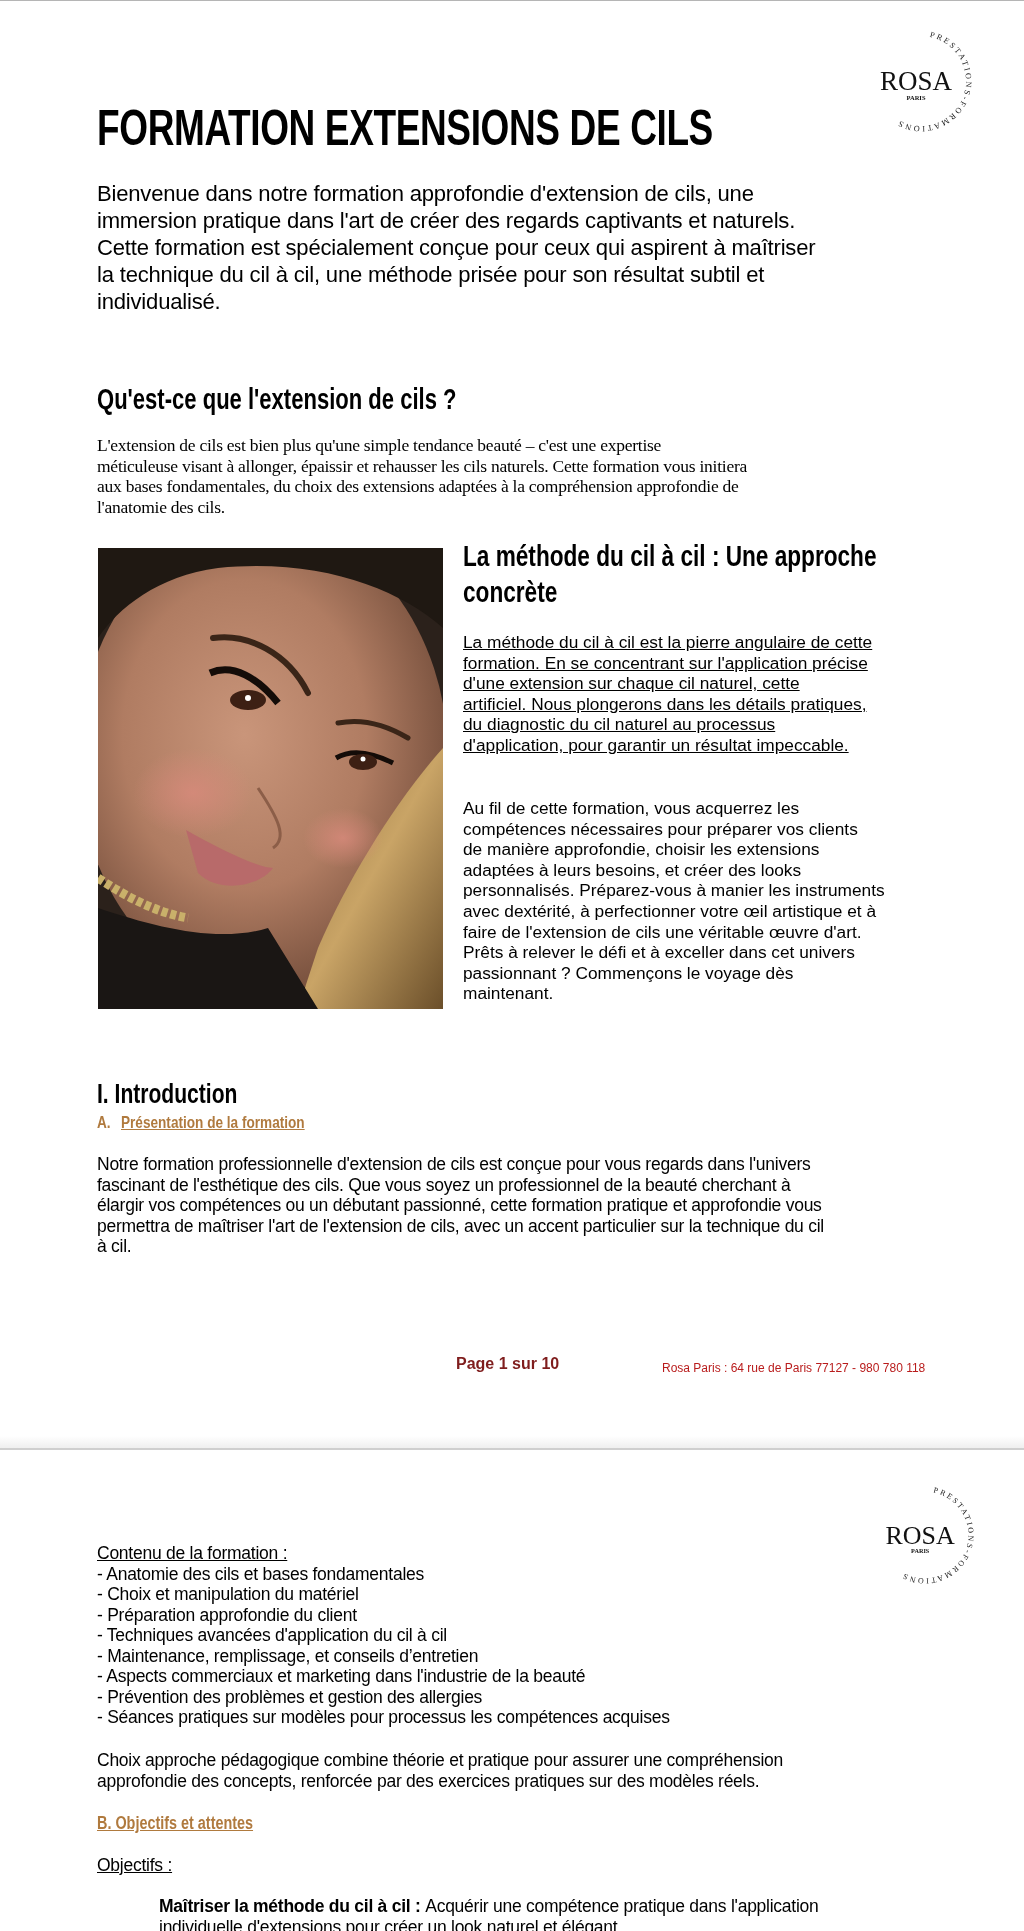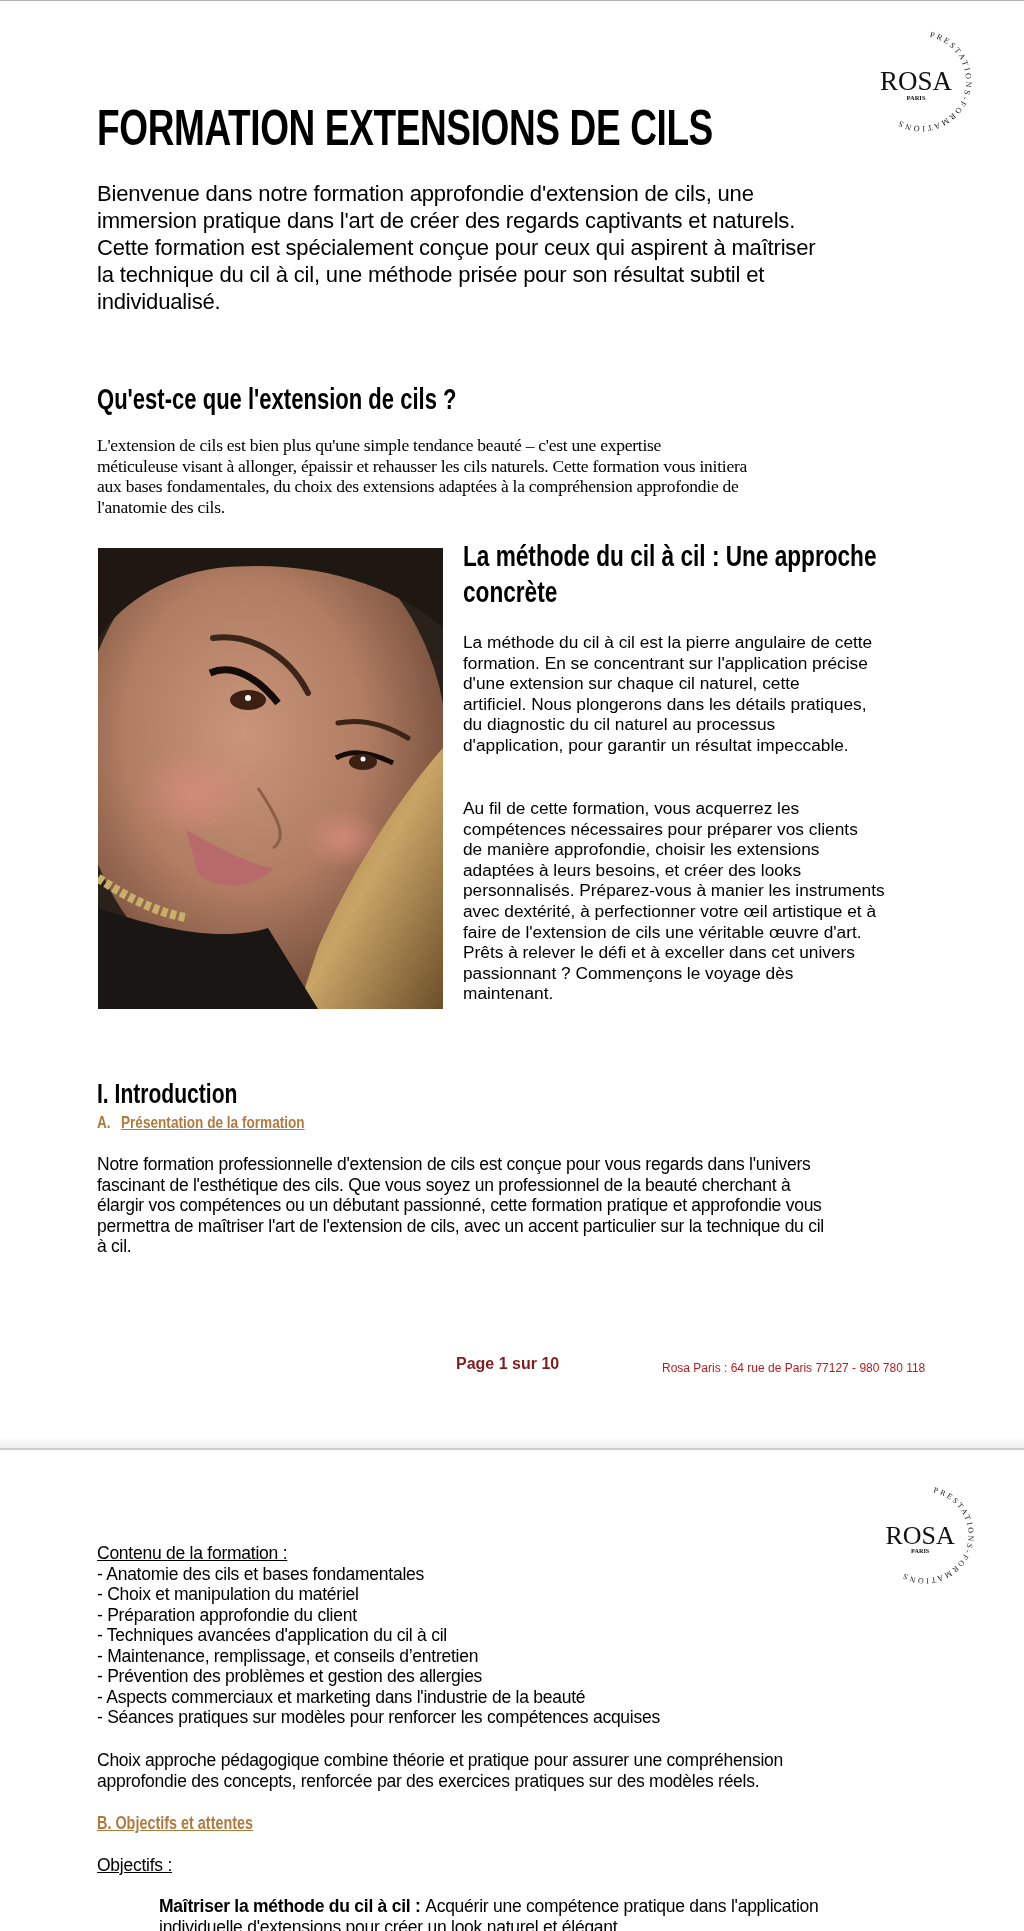--- a/index.html
+++ b/index.html
@@ -29,21 +29,21 @@
   .intro { left:97px; top:180px; width:830px; font-size:22.5px; line-height:27px; letter-spacing:-0.2px; transform:scaleX(0.98); transform-origin:left top; }
 
   .h2 { left:97px; top:382px; font-size:29px; line-height:34px; transform:scaleX(0.76); }
   .p { font-size:17.5px; line-height:20.5px; }
   .p-what { left:97px; top:435px; width:840px; letter-spacing:-0.25px;font-family:Liberation Serif, serif; }
 
   .photo { left:98px; top:548px; width:345px; height:461px; overflow:hidden; }
 
   .h2b { left:463px; top:538px; font-size:29px; line-height:36px; transform:scaleX(0.78); }
   .col { left:463px; width:470px; font-size:17.3px; line-height:20.6px; }
-  .col1 { top:632px; }
+  .col1 { top:632px;text-decoration:underline; }
   .col2 { top:798px; }
 
   .h-intro { left:97px; top:1078px; font-size:27px; line-height:32px; transform:scaleX(0.78); }
   .h-sub { left:97px; top:1113px; font-size:17px; line-height:20px; color:#b07a3e; transform:scaleX(0.8); }
   .h-sub .num { display:inline-block; width:30px; }
   .h-sub .u { text-decoration:underline; }
   .p-intro { left:97px; top:1154px; width:840px; letter-spacing:-0.25px; }
 
   .footer-page { left:456px; top:1355px; font-size:16px; font-weight:bold; color:#7f1d1d;text-align:center; }
   .footer-addr { left:662px; top:1361px; font-size:12px; color:#b91c1c; }
@@ -197,23 +197,23 @@
   </svg>
 </div>
 
 <div class="abs p2-block content-list">
   <div class="u">Contenu de la formation :</div>
   <div>- Anatomie des cils et bases fondamentales</div>
   <div>- Choix et manipulation du matériel</div>
   <div>- Préparation approfondie du client</div>
   <div>- Techniques avancées d'application du cil à cil</div>
   <div>- Maintenance, remplissage, et conseils d’entretien</div>
+  <div>- Aspects commerciaux et marketing dans l'industrie de la beauté</div>
   <div>- Prévention des problèmes et gestion des allergies</div>
-  <div>- Aspects commerciaux et marketing dans l'industrie de la beauté</div>
-  <div>- Séances pratiques sur modèles pour renforcer les compétences acquises</div>
+  <div>- Séances pratiques sur modèles pour processus les compétences acquises</div>
 </div>
 
 <div class="abs p p2-block approach">
   <div>Choix approche pédagogique combine théorie et pratique pour assurer une compréhension</div>
   <div>approfondie des concepts, renforcée par des exercices pratiques sur des modèles réels.</div>
 </div>
 
 <div class="abs condensed h-b">B. Objectifs et attentes</div>
 
 <div class="abs p p2-block obj-label u">Objectifs :</div>

